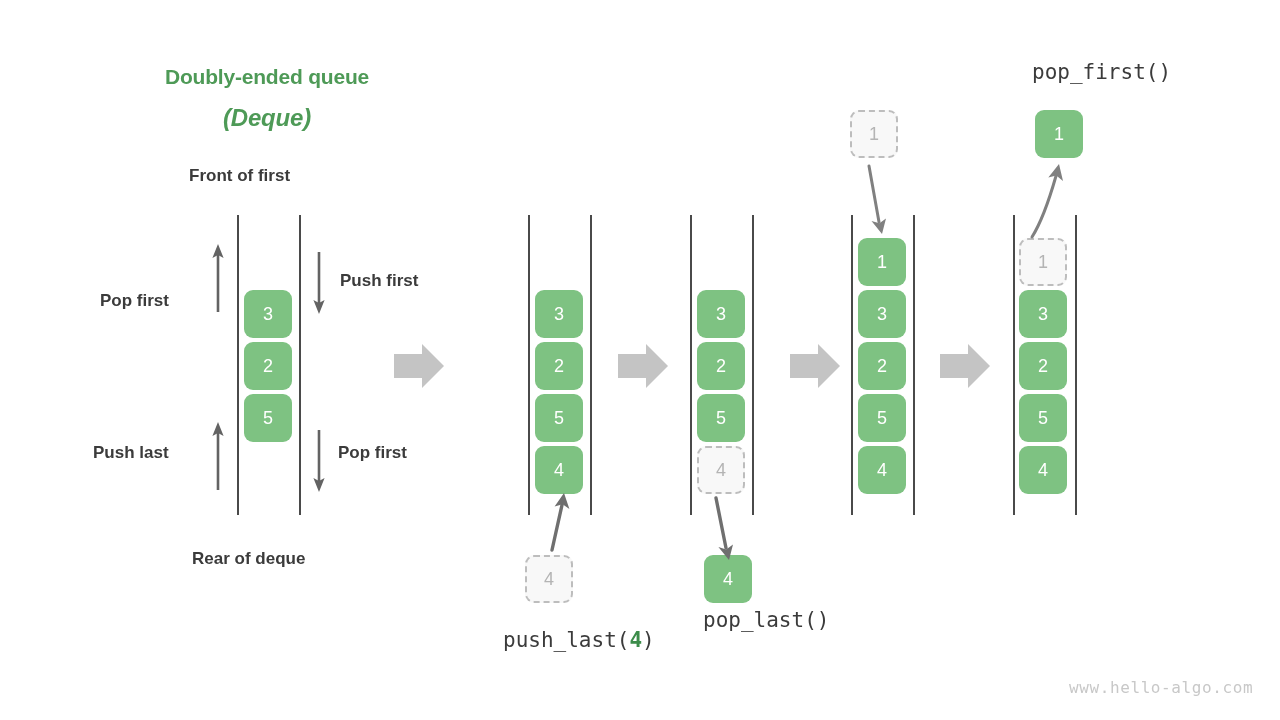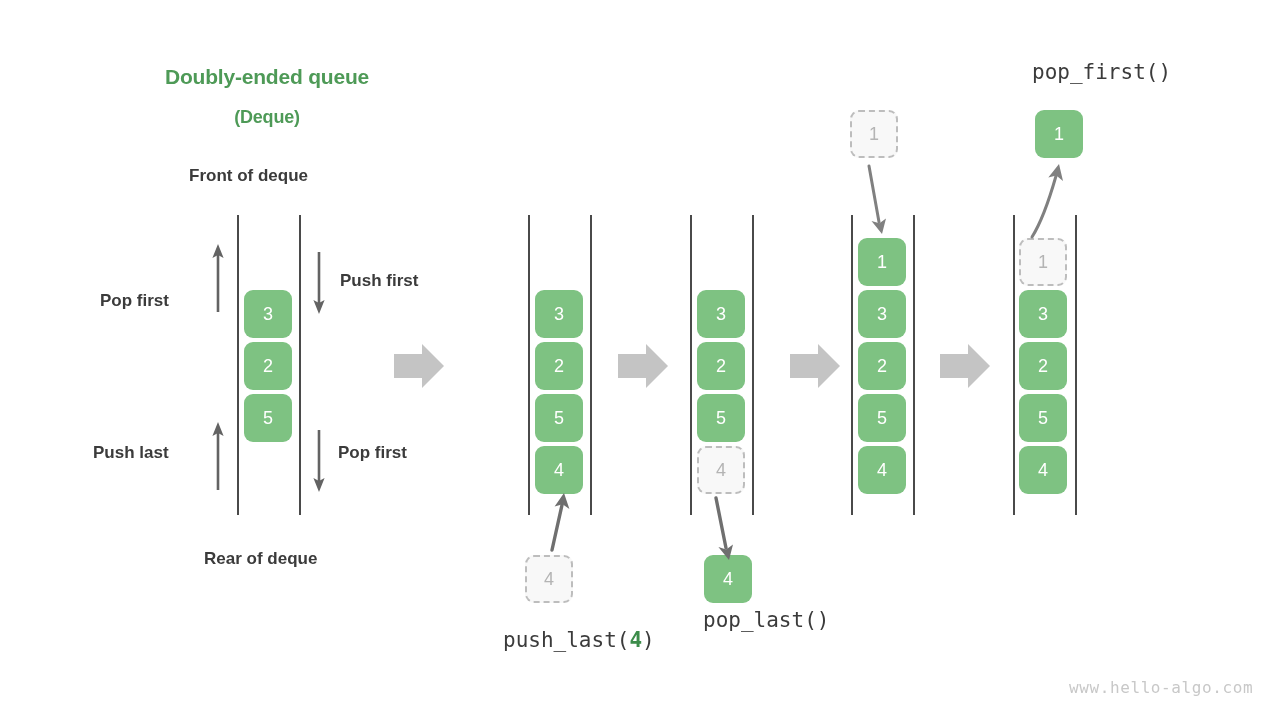--- a/index.html
+++ b/index.html
@@ -29,32 +29,32 @@
     left: 117px;
     top: 56px;
     width: 300px;
     text-align: center;
     color: #4e9a57;
     font-weight: bold;
     font-size: 21px;
     line-height: 41px;
     letter-spacing: -0.2px;
   }
-  .title-line2 { font-size: 18px; }
+  .title-line2 { font-size: 24px; font-style: italic; }
 
   
   .lbl {
     position: absolute;
     color: #3b3b3b;
     font-weight: bold;
     font-size: 17px;
     white-space: nowrap;
   }
   .lbl-front { left: 189px; top: 166px; }
-  .lbl-rear  { left: 204px; top: 549px; }
+  .lbl-rear  { left: 192px; top: 549px; }
   .lbl-popfirst  { left: 100px; top: 271px; margin-top: 20px; }
   .lbl-pushfirst { left: 340px; top: 271px; }
   .lbl-pushlast  { left:  93px; top: 443px; }
   .lbl-poplast   { left: 338px; top: 443px; }
 
   
   .op {
     position: absolute;
     color: #3b3b3b;
     font-family: "DejaVu Sans Mono", "Liberation Mono", monospace;
@@ -122,21 +122,21 @@
 </head>
 <body>
 
 <div class="stage">
 
   <div class="title">
     <div>Doubly-ended queue</div>
     <div class="title-line2">(Deque)</div>
   </div>
 
-  <div class="lbl lbl-front">Front of deque</div>
+  <div class="lbl lbl-front">Front of first</div>
   <div class="lbl lbl-rear">Rear of deque</div>
   <div class="lbl lbl-popfirst">Pop first</div>
   <div class="lbl lbl-pushfirst">Push first</div>
   <div class="lbl lbl-pushlast">Push last</div>
   <div class="lbl lbl-poplast">Pop first</div>
 
 
   <div class="op op-popfirst"><span>pop_first()</span></div>
 
   <div class="op op-pushlast"><span>push_last(</span><span class="arg">4</span><span>)</span></div>

